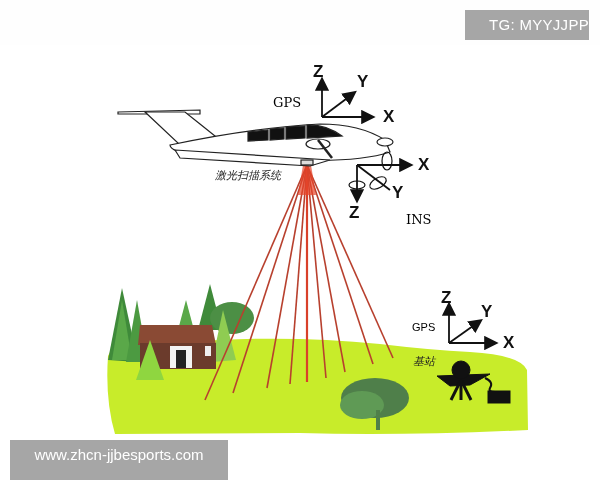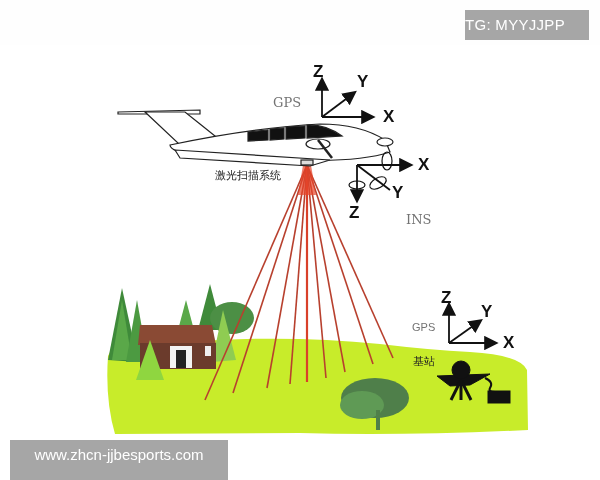--- a/index.html
+++ b/index.html
@@ -1,26 +1,26 @@
 <!DOCTYPE html>
 <html><head>
 <meta charset="utf-8">
 <style>
   html, body { margin:0; padding:0; }
   body { width:600px; height:480px; background:#ffffff; position:relative; overflow:hidden;
          font-family:"Liberation Sans", sans-serif; }
   #top-band { position:absolute; left:0; top:0; width:600px; height:45px; background:#fefefe; }
   #canvas { position:absolute; left:0; top:0; width:600px; height:480px; }
   .badge { position:absolute; background:#a6a6a6; color:#ffffff; font-family:"Liberation Sans", sans-serif; }
-  #tg-badge { left:465px; top:10px; width:124px; height:30px; line-height:30px; text-align:left; font-size:15px; letter-spacing:0.3px; }
+  #tg-badge { left:465px; top:10px; width:124px; height:30px; line-height:30px; text-align:right; font-size:15px; letter-spacing:0.3px; }
   #url-badge { left:10px; top:440px; width:218px; height:42px; line-height:30px; text-align:center; font-size:15px; }
-  .lbl { position:absolute; color:#737373; }
+  .lbl { position:absolute; color:#000000; }
   .serif { font-family:"DejaVu Serif", serif; }
   .axis { font-family:"Liberation Sans", sans-serif; font-weight:bold; font-size:17px; color:#111; }
-  .cn { font-family:"DejaVu Sans", sans-serif; font-size:11px; color:#222; }
+  .cn { font-family:"DejaVu Sans", sans-serif; font-size:11px; color:#222;font-style:italic; }
 </style>
 </head>
 <body>
 
 <div id="top-band"></div>
 
 <svg id="canvas" viewBox="0 0 600 480" xmlns="http://www.w3.org/2000/svg">
   <defs>
     <marker id="arr" markerWidth="8" markerHeight="8" refX="6" refY="4" orient="auto">
       <path d="M0,0 L8,4 L0,8 z" fill="#111"></path>

